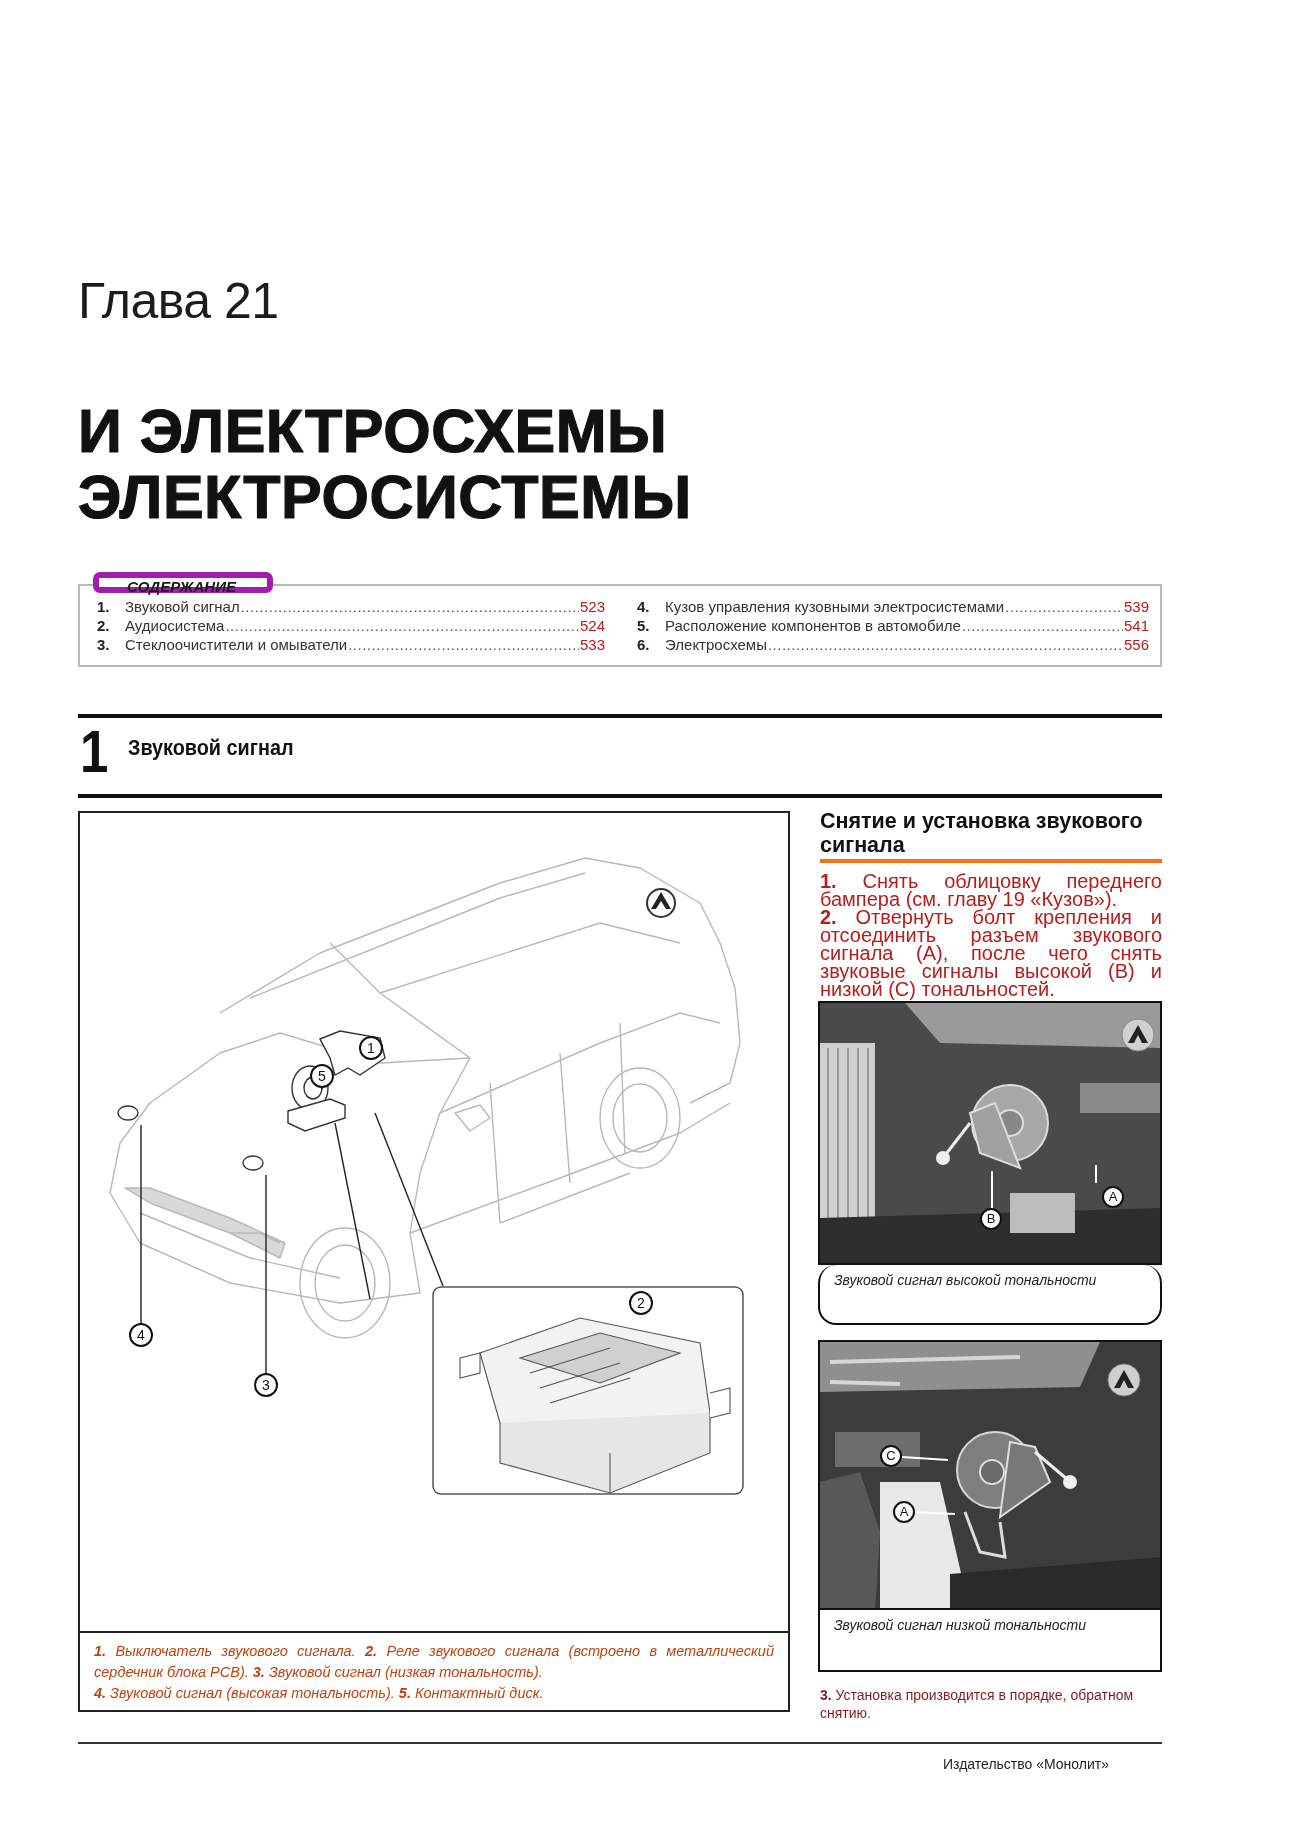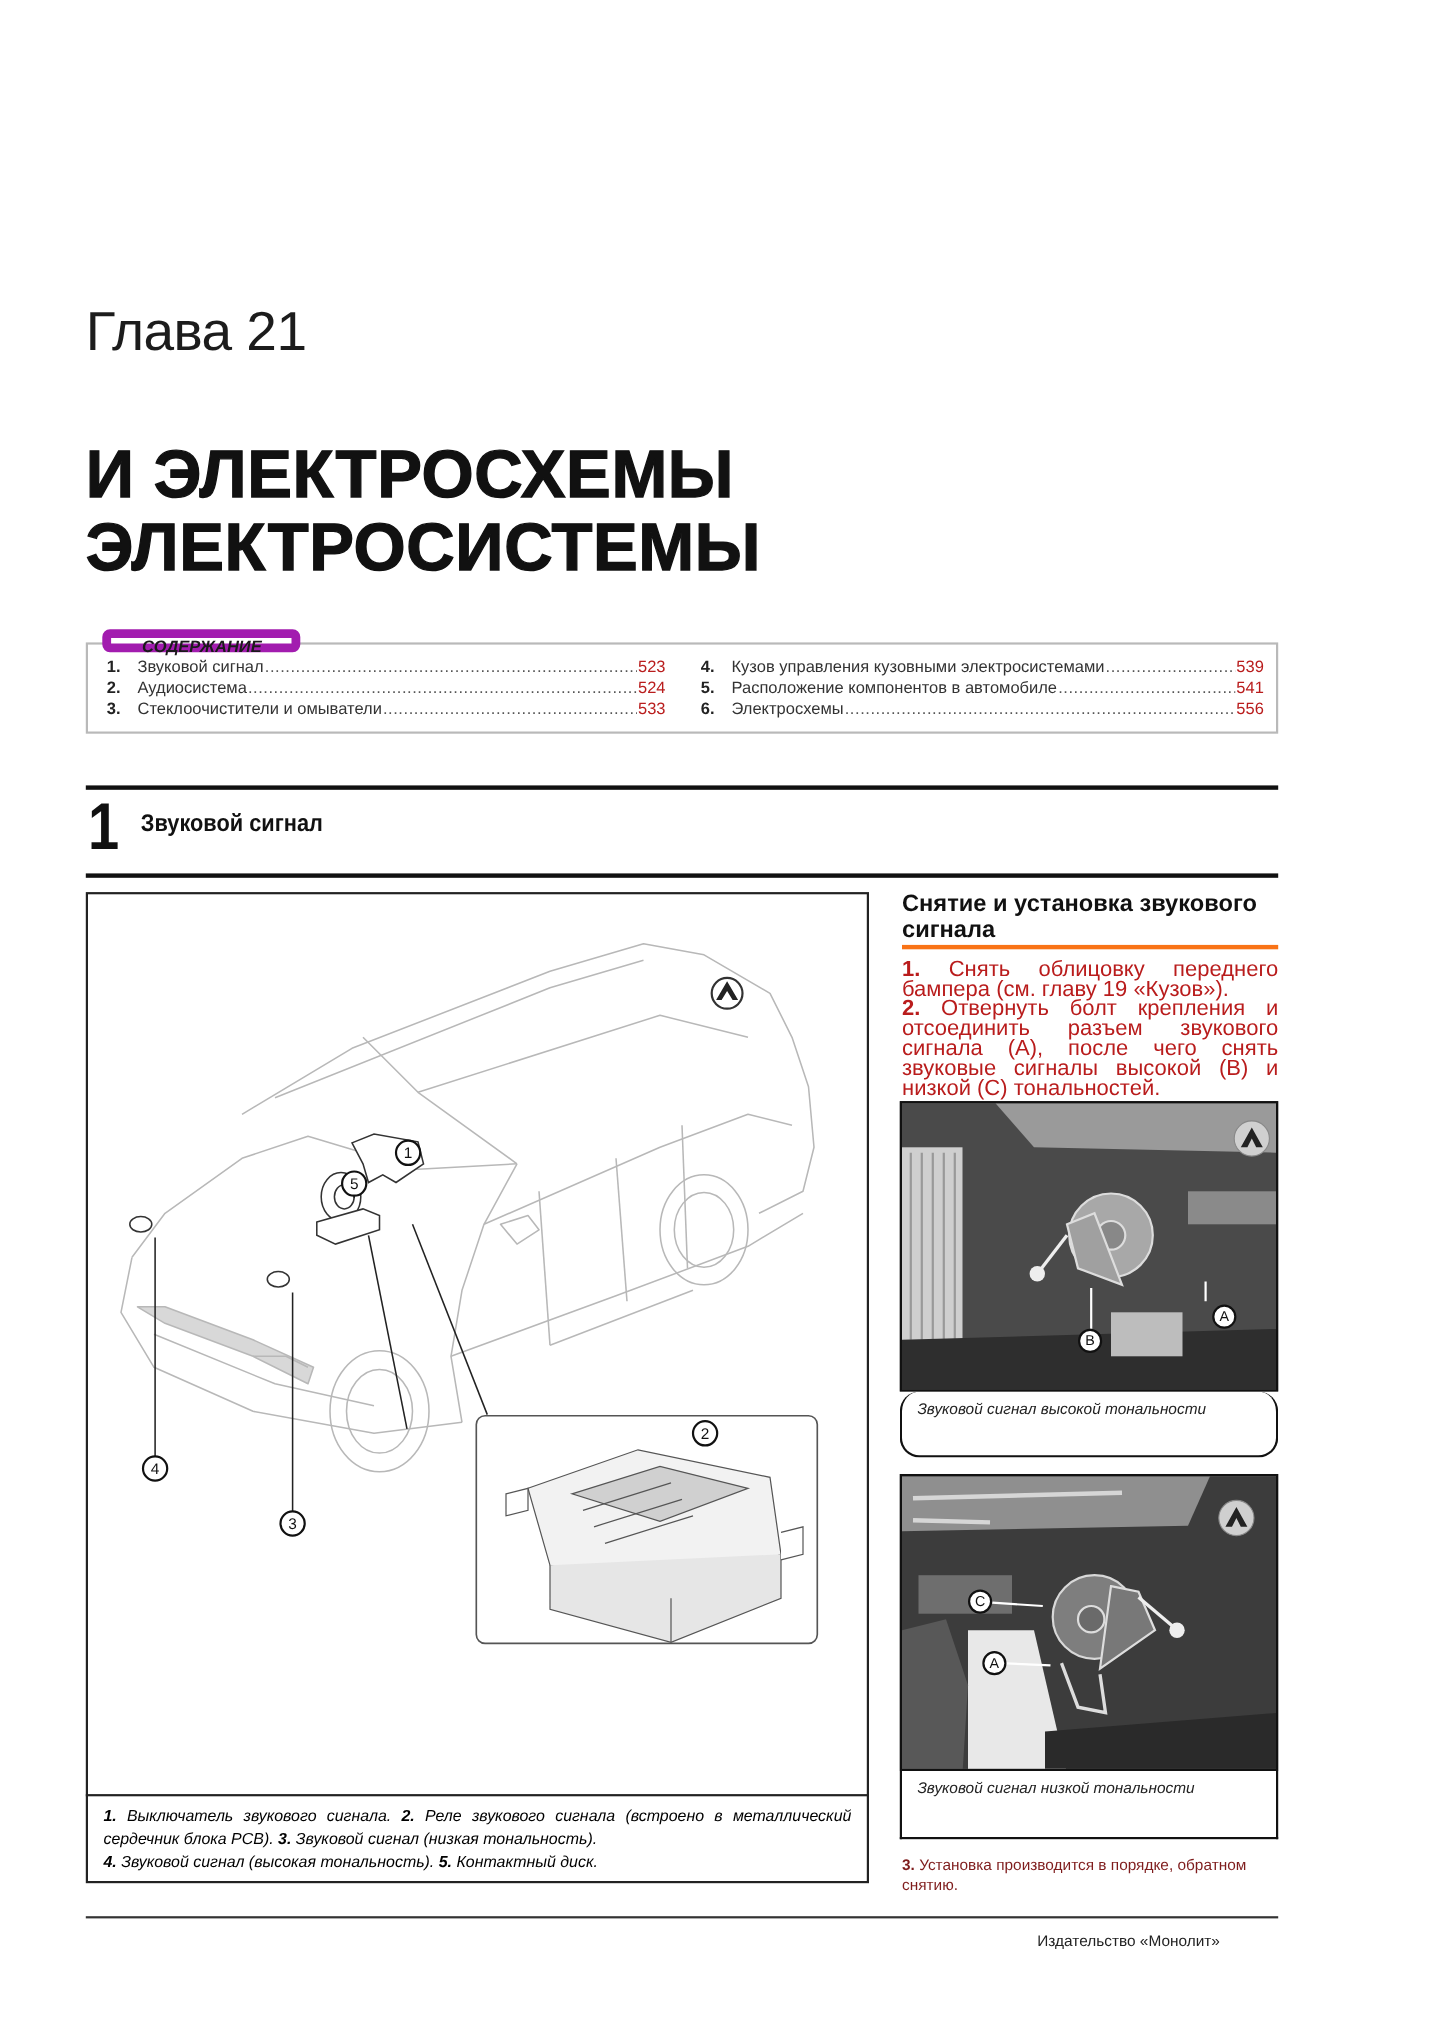--- a/index.html
+++ b/index.html
@@ -5,38 +5,38 @@
   * { box-sizing: border-box; margin: 0; padding: 0; }
   html, body { width: 1300px; height: 1839px; background: #ffffff; overflow: hidden; }
   body { position: relative; font-family: "Liberation Sans", sans-serif; color: #1a1a1a; }
   .abs { position: absolute; }
 
   #chapter-label { left: 78px; top: 272px; font-size: 50px; font-weight: 400; letter-spacing: -0.5px; color: #1c1c1c; }
   #chapter-title { left: 78px; top: 398px; font-size: 61px; font-weight: 700; line-height: 66px; letter-spacing: 0.5px; color: #111; -webkit-text-stroke: 1.2px #111; }
 
   
   #toc-box { left: 78px; top: 584px; width: 1084px; height: 83px; border: 2px solid #b9b9b9; }
-  #toc-tab { left: 93px; top: 572px; width: 180px; height: 21px; border: 8px solid #a21caf; border-radius: 7px; background: #fff; font-size: 15px; font-weight: 700; font-style: italic; padding-left: 28px; line-height: 17px; color: #1a1a1a; }
+  #toc-tab { left: 93px; top: 572px; width: 180px; height: 21px; border: 6px solid #a21caf; border-radius: 7px; background: #fff; font-size: 15px; font-weight: 700; font-style: italic; padding-left: 28px; line-height: 17px; color: #1a1a1a; }
   .toc-col { position: absolute; top: 598px; }
   .toc-row { display: flex; align-items: baseline; height: 19px; font-size: 15px; color: #333; }
   .toc-num { font-weight: 700; width: 28px; color: #222; }
   .toc-text { white-space: nowrap; }
   .toc-dots { flex: 1; overflow: hidden; white-space: nowrap; color: #555; margin: 0 1px; }
   .toc-dots::after { content: "........................................................................................................................................................"; letter-spacing: 0.5px; }
   .toc-page { color: #b91c1c; }
 
   
   .rule { position: absolute; left: 78px; width: 1084px; background: #111; }
   #section-number { left: 80px; top: 722px; font-size: 60px; font-weight: 700; line-height: 60px; color: #111; transform: scaleX(0.85); transform-origin: left; }
   #section-title { left: 128px; top: 735px; font-size: 22px; font-weight: 700; color: #111; transform: scaleX(0.9); transform-origin: left; }
 
   
   #figure-box { left: 78px; top: 811px; width: 712px; height: 901px; border: 2px solid #222; }
   #figure-sep { left: 78px; top: 1631px; width: 712px; height: 2px; background: #222; }
-  #figure-caption { left: 94px; top: 1641px; width: 680px; font-size: 14.5px; font-style: italic; line-height: 21px; color: #000000; text-align: justify; }
+  #figure-caption { left: 94px; top: 1641px; width: 680px; font-size: 14.5px; font-style: italic; line-height: 21px; color: #c2410c; text-align: justify; }
   #figure-caption b { font-style: italic; }
 
   
   #right-heading { left: 820px; top: 809px; width: 342px; font-size: 21.5px; font-weight: 700; line-height: 24px; color: #111; border-bottom: 4px solid #f97316; padding-bottom: 2px; }
   #steps-1 { left: 820px; top: 872px; width: 342px; font-size: 20px; line-height: 18px; color: #b91c1c; text-align: justify; }
   .step b { font-weight: 700; }
   .photo { position: absolute; left: 818px; width: 344px; background: #5a5a5a; border: 2px solid #111; overflow: hidden; }
   .photo-caption { position: absolute; left: 818px; width: 344px; border: 2px solid #111; border-top: none; font-size: 14px; font-style: italic; line-height: 18px; padding: 6px 10px 6px 14px; color: #222; text-align: justify; }
   #step-3 { left: 820px; top: 1686px; width: 342px; font-size: 14px; line-height: 18px; color: #7f1d1d; }
   #footer-rule { left: 78px; top: 1742px; width: 1084px; height: 2px; background: #333; }

